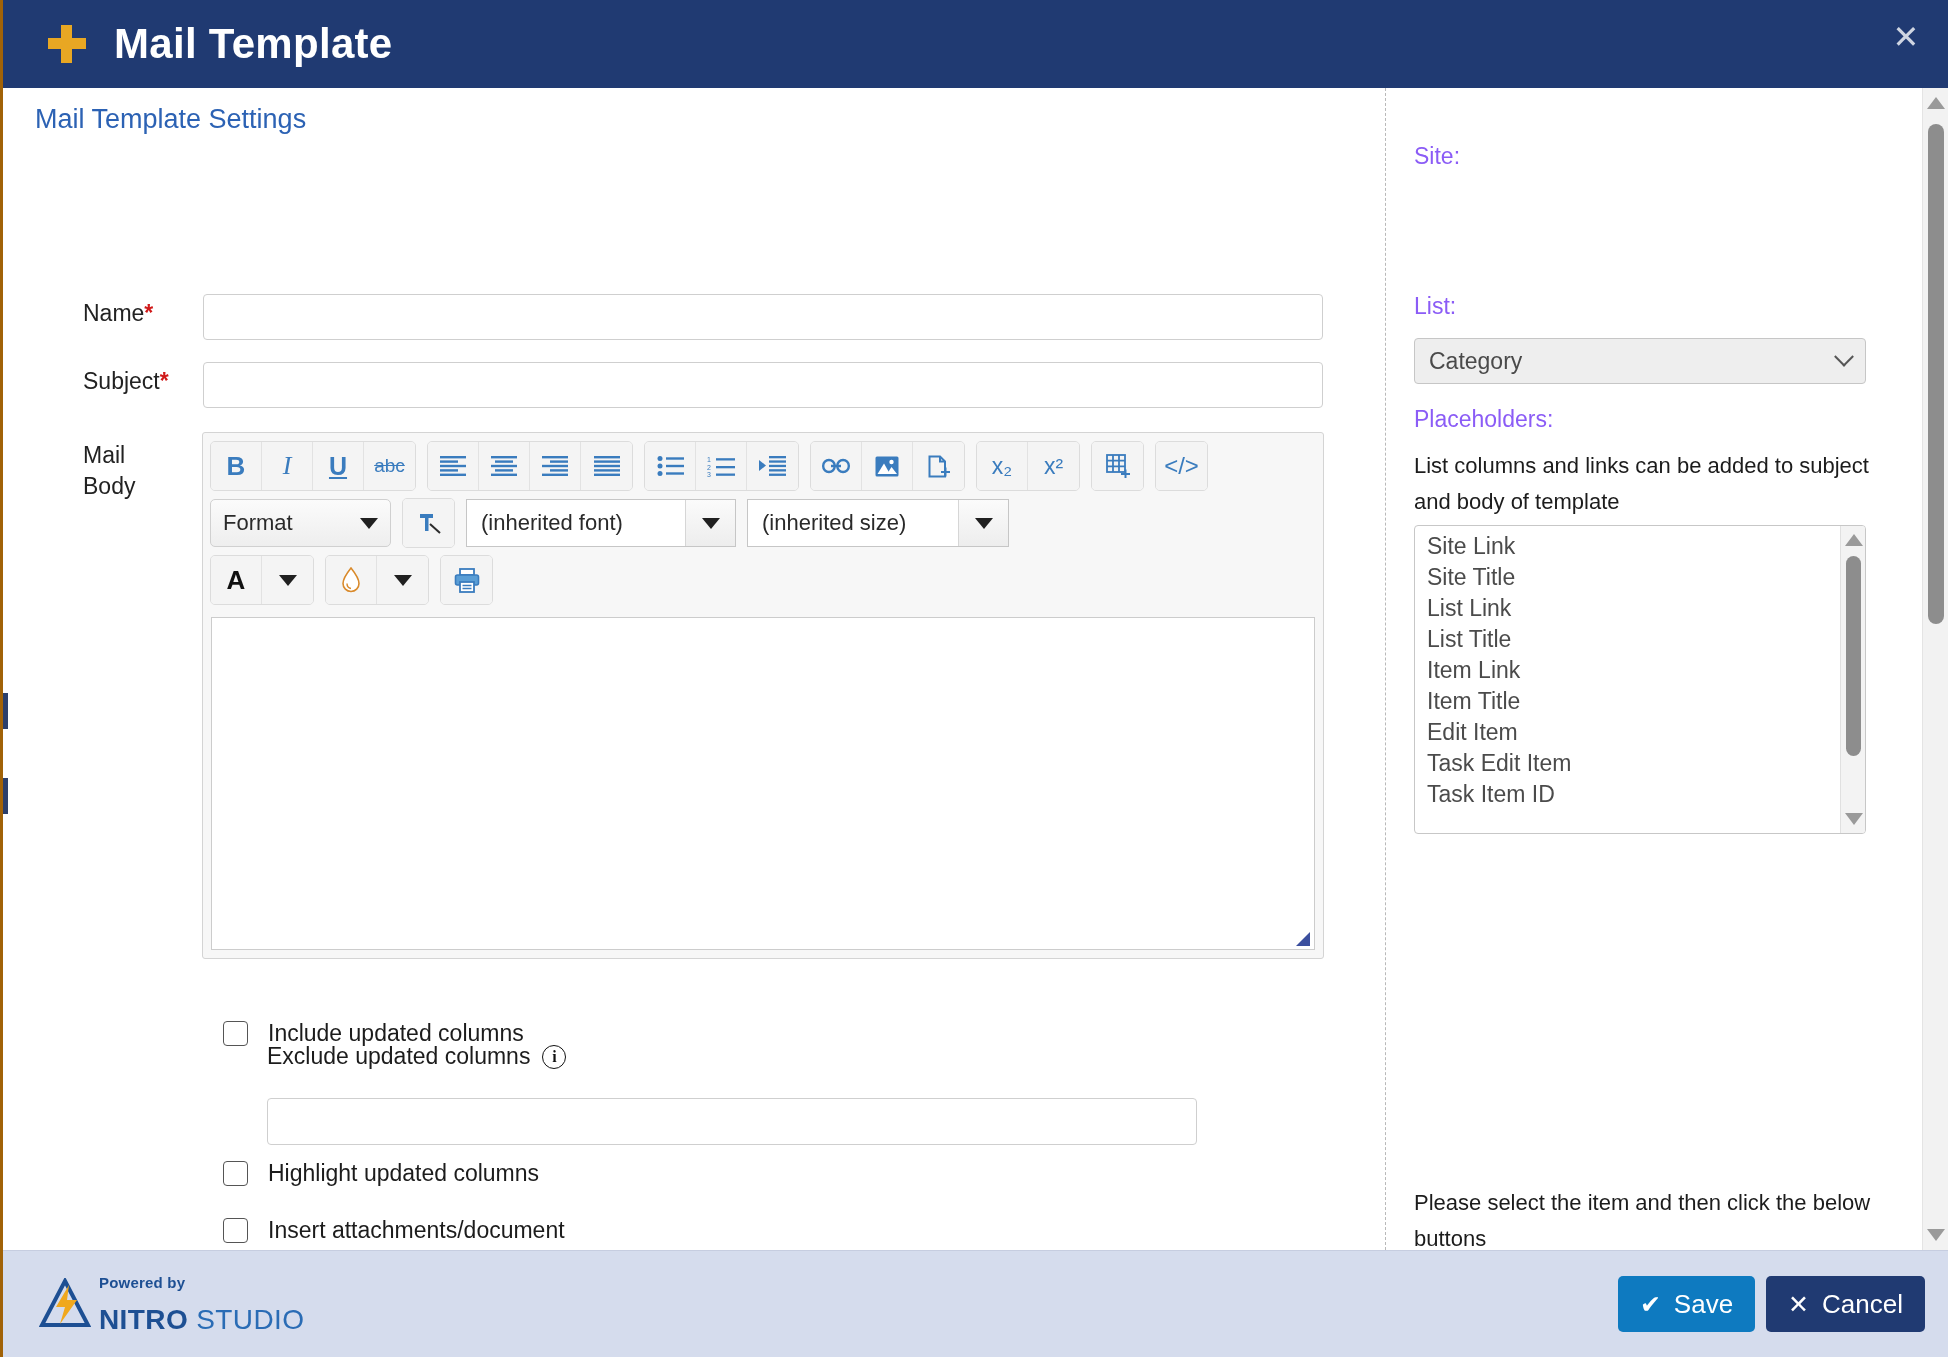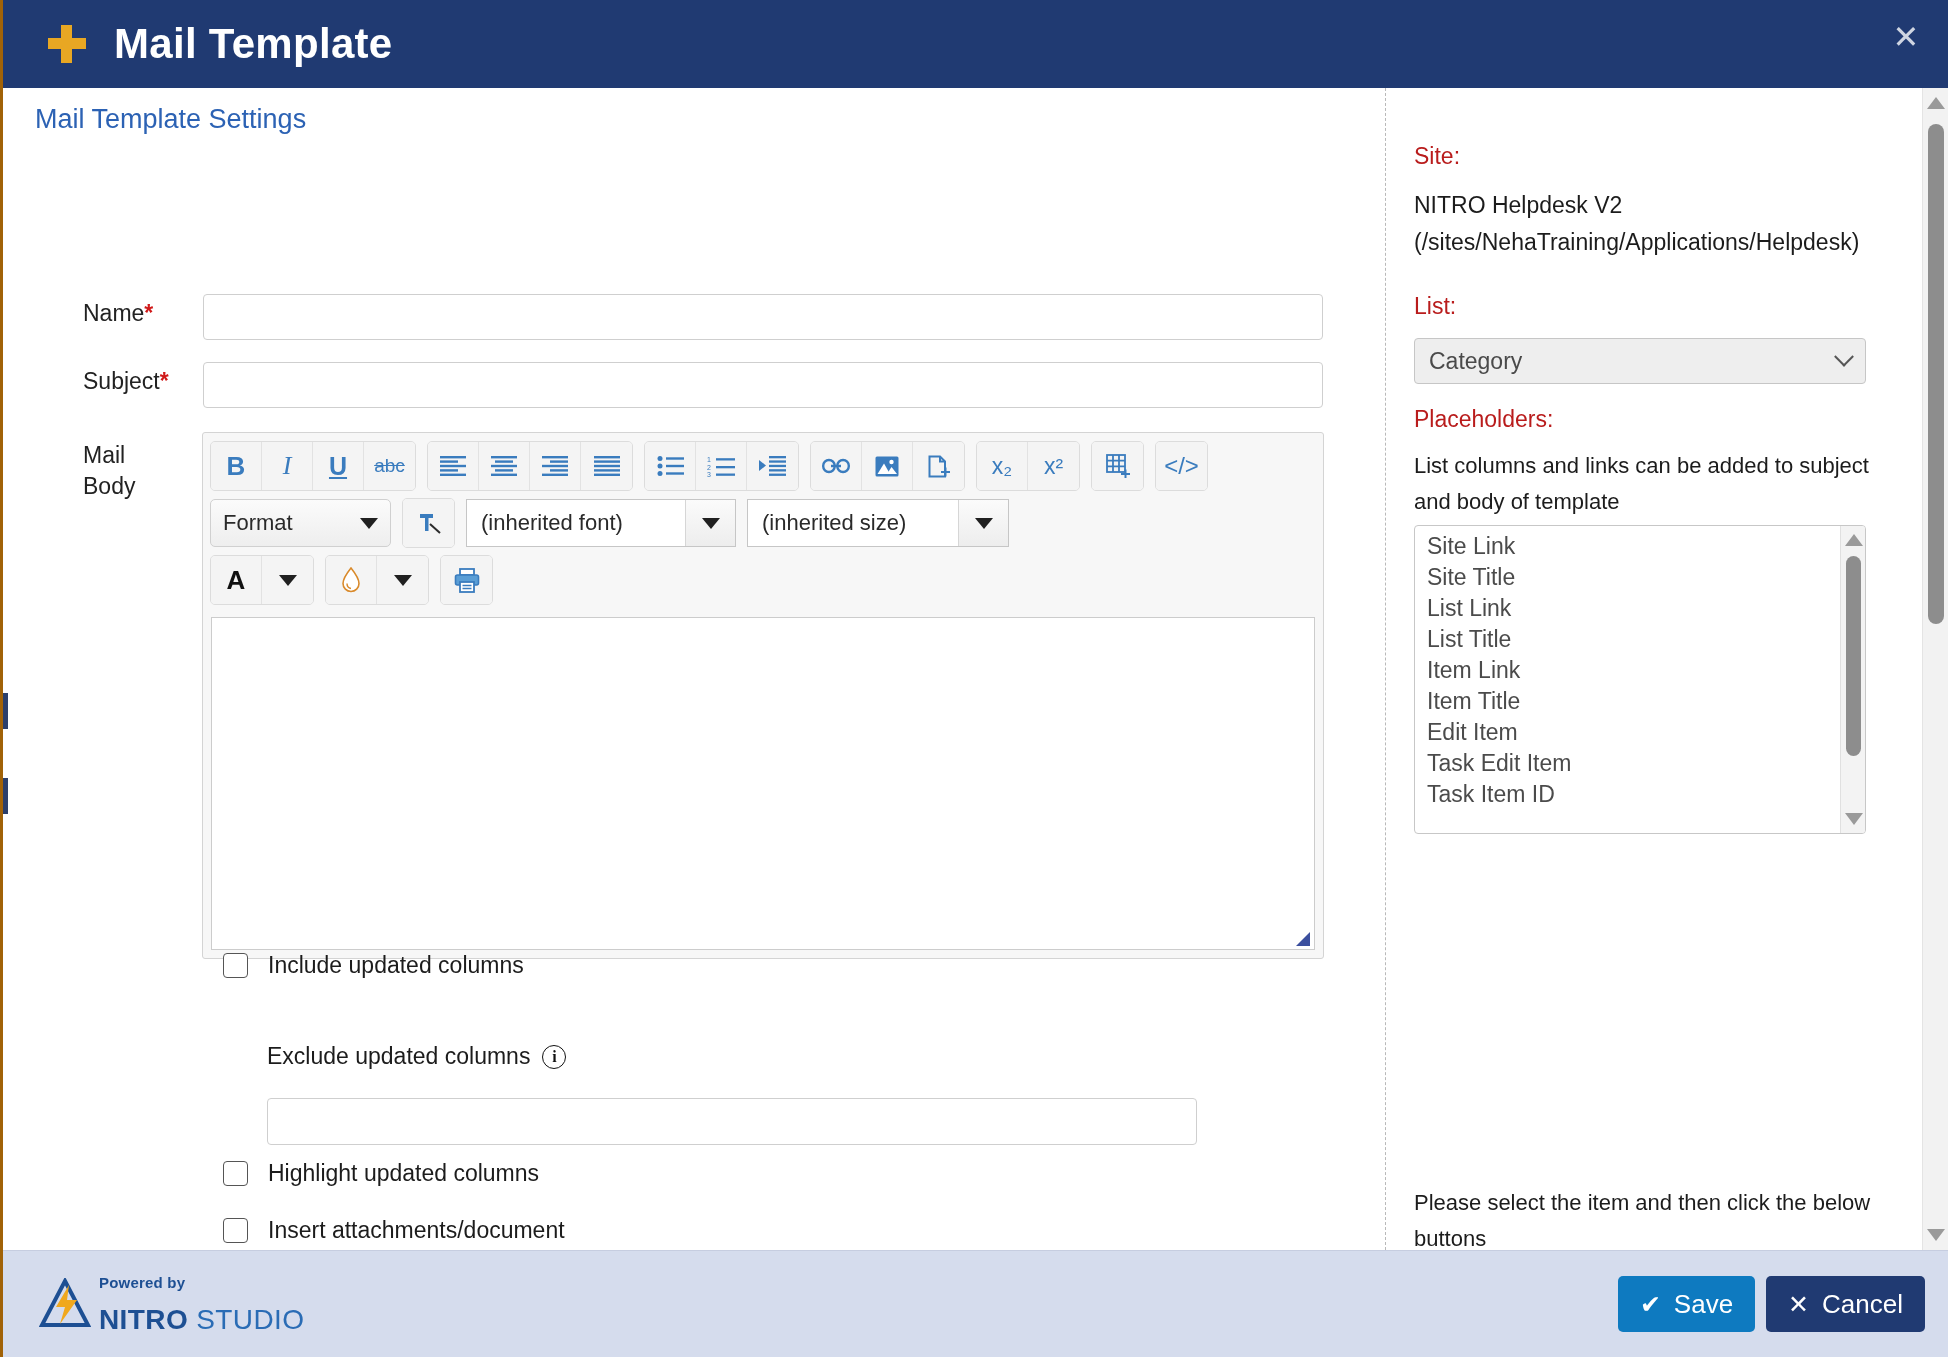--- a/index.html
+++ b/index.html
@@ -198,21 +198,21 @@
   #exclude-input { left: 264px; top: 1010px; width: 930px; height: 47px; }
 
   
   .right-col {
     position: absolute;
     left: 1382px; top: 0;
     width: 540px; height: 1162px;
     border-left: 1px dashed #b9b9b9;
     padding-left: 28px;
   }
-  .r-label { font-size: 23px; color: #b91c1c; margin-top: 0; }
+  .r-label { font-size: 23px; color: #8b5cf6; margin-top: 0; }
   .r-site { position: absolute; left: 28px; top: 55px; }
   .r-sitename { position: absolute; left: 28px; top: 99px; font-size: 23px; color: #1c1c1c; line-height: 37px; width: 520px; }
   .r-list { position: absolute; left: 28px; top: 205px; }
   .list-select {
     position: absolute; left: 28px; top: 250px;
     width: 452px; height: 46px;
     border: 1px solid #c6c6c6; border-radius: 4px;
     background: #eeeeee;
     display: flex; align-items: center; justify-content: space-between;
     padding: 0 14px;
@@ -572,21 +572,21 @@
             </div>
           </div>
         </div>
 
         <div class="editor-canvas">
           <span></span>
           <div class="resize-handle"></div>
         </div>
       </div>
 
-      <div class="cb-row" style="left:220px; top:864px;">
+      <div class="cb-row" style="left:220px; top:932px;">
         <div class="cbox"></div>
         <div class="cb-label">Include updated columns</div>
       </div>
 
       <div class="sub-label" style="left:264px; top:955px;">
         <span>Exclude updated columns</span>
         <span class="info-icon">i</span>
       </div>
       <input class="text-input" id="exclude-input" value="" style="">
 
@@ -596,24 +596,20 @@
       </div>
 
       <div class="cb-row" style="left:220px; top:1129px;">
         <div class="cbox"></div>
         <div class="cb-label">Insert attachments/document</div>
       </div>
     </div>
 
     <div class="right-col">
       <div class="r-label r-site">Site:</div>
-      <div class="r-sitename">
-        <div>NITRO Helpdesk V2</div>
-        <div>(/sites/NehaTraining/Applications/Helpdesk)</div>
-      </div>
 
       <div class="r-label r-list">List:</div>
       <div class="list-select">
         <span>Category</span>
         <span class="chev"></span>
       </div>
 
       <div class="r-label r-ph">Placeholders:</div>
       <div class="r-ph-desc">List columns and links can be added to subject and body of template</div>
 

